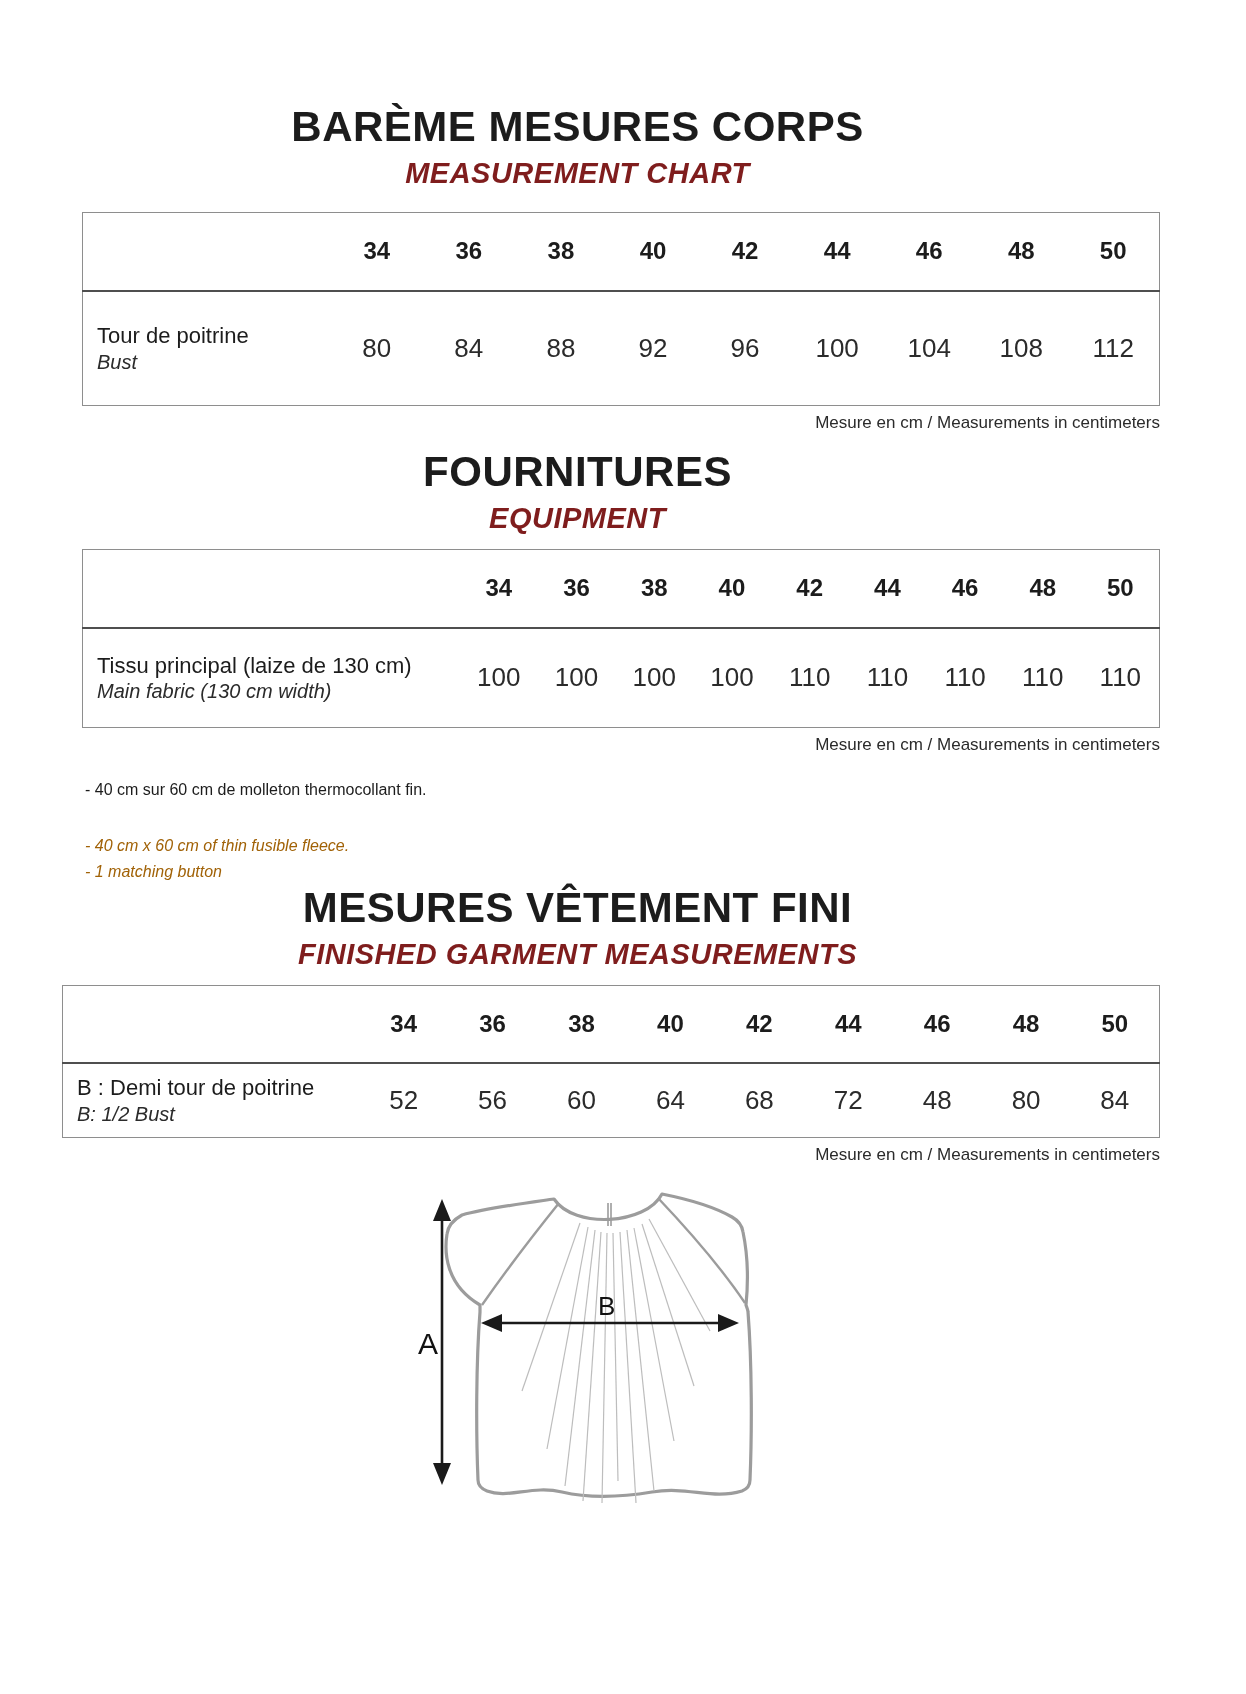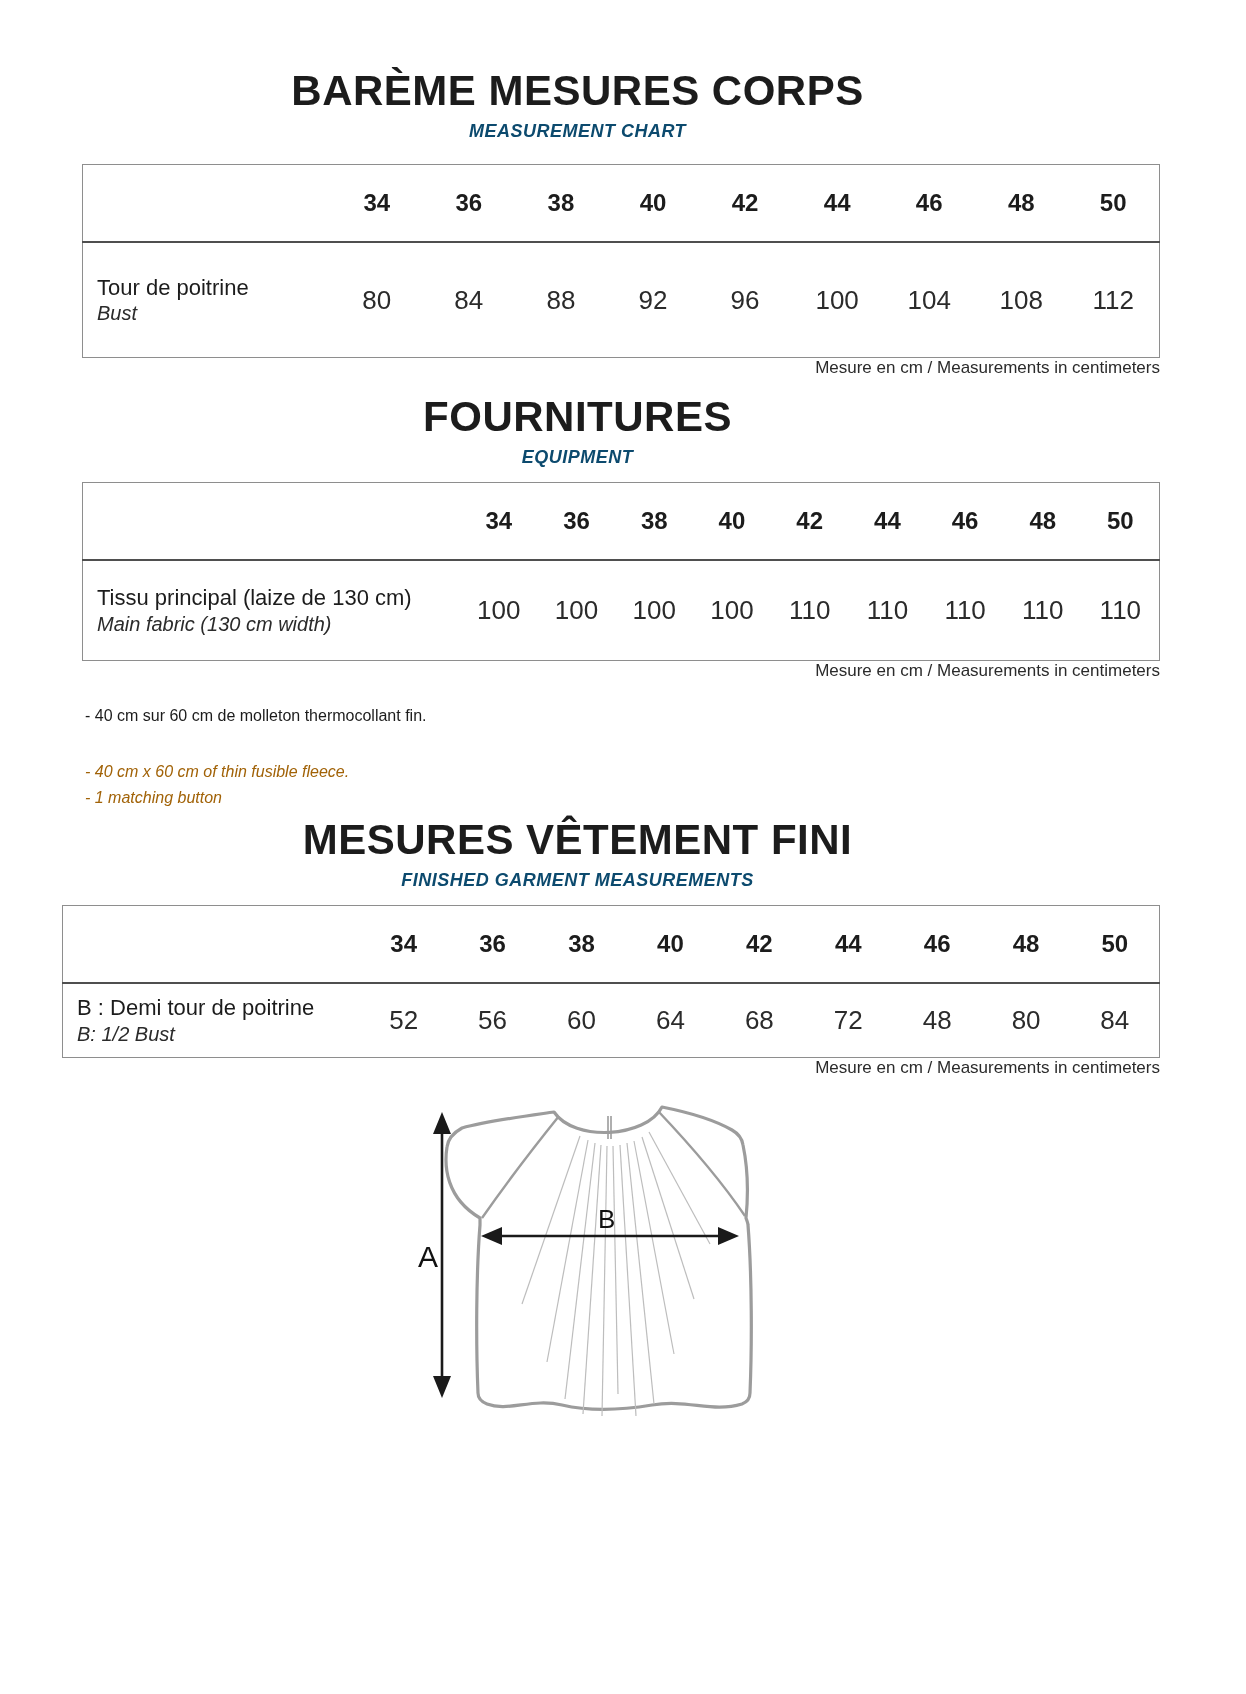--- a/index.html
+++ b/index.html
@@ -10,26 +10,26 @@
     font-family:"Liberation Sans", sans-serif;
     position:relative;
     overflow:hidden;
   }
   .titles{width:1155px;text-align:center;}
   .main-title{
     font-size:42px;font-weight:600;letter-spacing:0.5px;
     margin:0;color:#1c1c1c;line-height:1.1;
   }
   .sub-title{
-    font-size:18px;font-weight:600;font-style:italic;letter-spacing:0.5px;
-    margin:8px 0 0 0;color:#0c4a6e;line-height:1.1;
-  }
-  .mt-first{padding-top:68px;}
+    font-size:29px;font-weight:600;font-style:italic;letter-spacing:0.5px;
+    margin:8px 0 0 0;color:#7f1d1d;line-height:1.1;
+  }
+  .mt-first{padding-top:104px;}
   .mt-section2{margin-top:16px;}
-  .mt-section3{margin-top:6px;}
+  .mt-section3{}
 
   table.chart{
     border-collapse:collapse;table-layout:fixed;
     border:1.5px solid #8e8e8e;
     background:#fff;
   }
   .t1,.t2{width:1078px;margin-left:82px;}
   .t3{width:1098px;margin-left:62px;}
   .t1{margin-top:22px;} .t2{margin-top:14px;} .t3{margin-top:14px;}
   table.chart thead tr{height:78px;border-bottom:2px solid #4f4f4f;}
@@ -43,21 +43,21 @@
   table.chart th{
     font-size:24px;font-weight:700;color:#1c1c1c;text-align:center;padding:0;
   }
   table.chart td{
     font-size:26px;font-weight:300;color:#2b2b2b;text-align:center;padding:0;
   }
   table.chart td.label-col{text-align:left;padding-left:14px;}
   .lbl-fr{font-size:22px;font-weight:500;color:#1c1c1c;line-height:1.25;}
   .lbl-en{font-size:20px;font-weight:400;font-style:italic;color:#2b2b2b;line-height:1.25;}
   .unit-note{
-    font-size:17px;color:#2b2b2b;text-align:right;margin-top:0;
+    font-size:17px;color:#2b2b2b;text-align:right;margin-top:7px;
   }
   .un1,.un2{width:1078px;margin-left:82px;}
   .un3{width:1098px;margin-left:62px;}
 
   .notes{margin:22px 0 0 85px;}
   .note-line{font-size:16px;font-weight:500;color:#1c1c1c;line-height:1.62;}
   .notes-en{margin-top:30px;}
   .notes-en .note-line{font-style:italic;font-weight:400;color:#a16207;}
 
   .diagram-wrap{margin:16px 0 0 402px;width:420px;}

